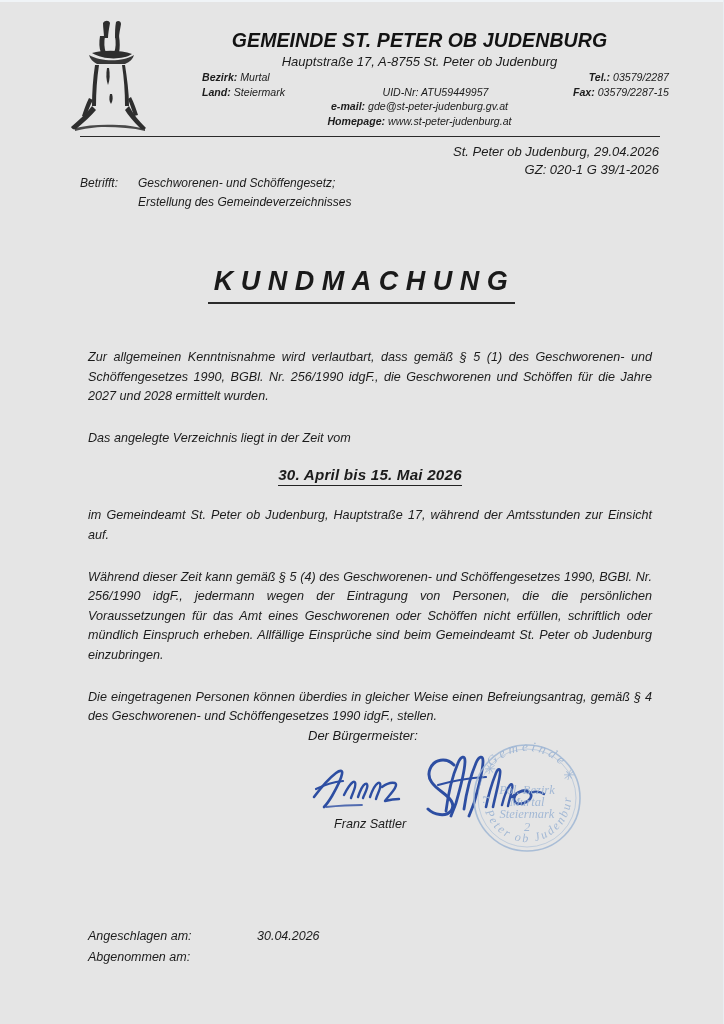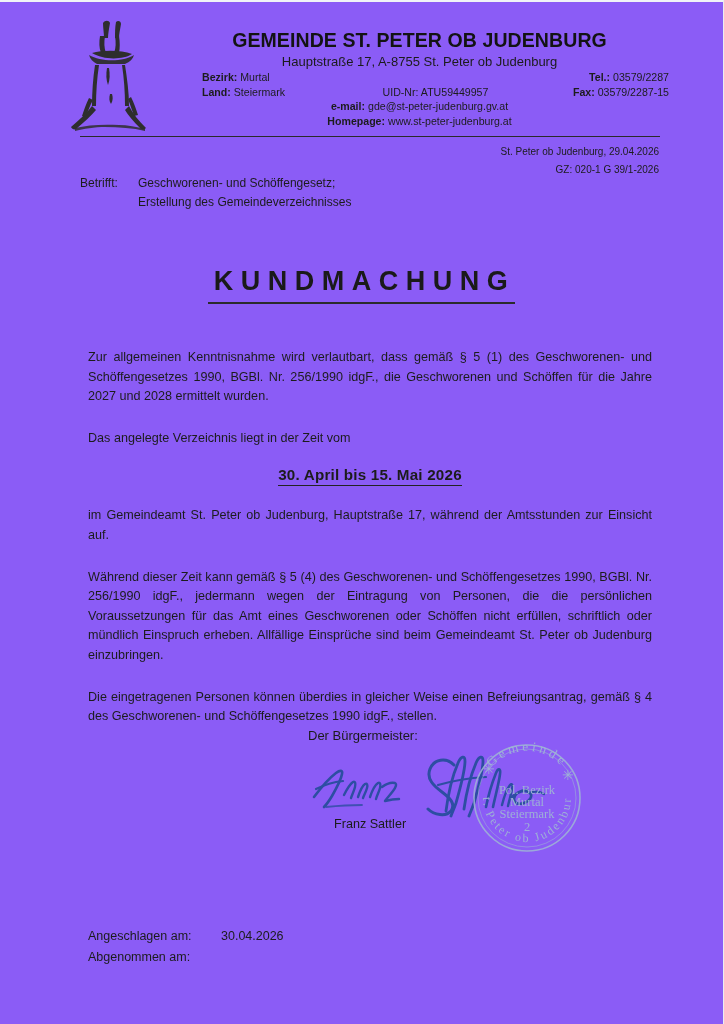--- a/index.html
+++ b/index.html
@@ -13,23 +13,24 @@
     overflow: hidden;
     font-family: "Liberation Sans", sans-serif;
     color: #1c1c1c;
     position: relative;
   }
 
   
   #page-sheet {
     position: absolute;
     inset: 0;
-    background: #8b5cf6;
+    background: #e5e5e5;
     border-right: 1px solid #e8eef2;
     box-sizing: border-box;
+    font-style: italic;
   }
   #page-sheet::before {
     
     content: "";
     position: absolute;
     top: 0; left: 0; right: 0;
     height: 2px;
     background: #f0f4f7;
   }
 
@@ -100,21 +101,21 @@
     height: 0;
     border-top: 1.6px solid #2a2a2a;
   }
 
   
   .ref-block {
     position: absolute;
     right: 64px;
     top: 143px;
     text-align: right;
-    font-size: 10px;
+    font-size: 13px;
     line-height: 17.5px;
     color: #1c1c1c;
   }
 
   
   .betrifft {
     position: absolute;
     left: 80px;
     top: 174px;
     font-size: 12px;
@@ -215,21 +216,21 @@
 
   
   .footer {
     position: absolute;
     left: 88px;
     top: 926px;
     font-size: 12.5px;
     line-height: 21px;
     color: #1c1c1c;
   }
-  .footer .f-row { display: flex; }
+  .footer .f-row { display: flex; gap: 36px; }
   .footer .f-label { width: 133px; flex: none; }
   .footer .f-val { }
 </style>
 </head>
 <body>
 
 <div id="page-sheet">
 
   <div class="letterhead">
 

